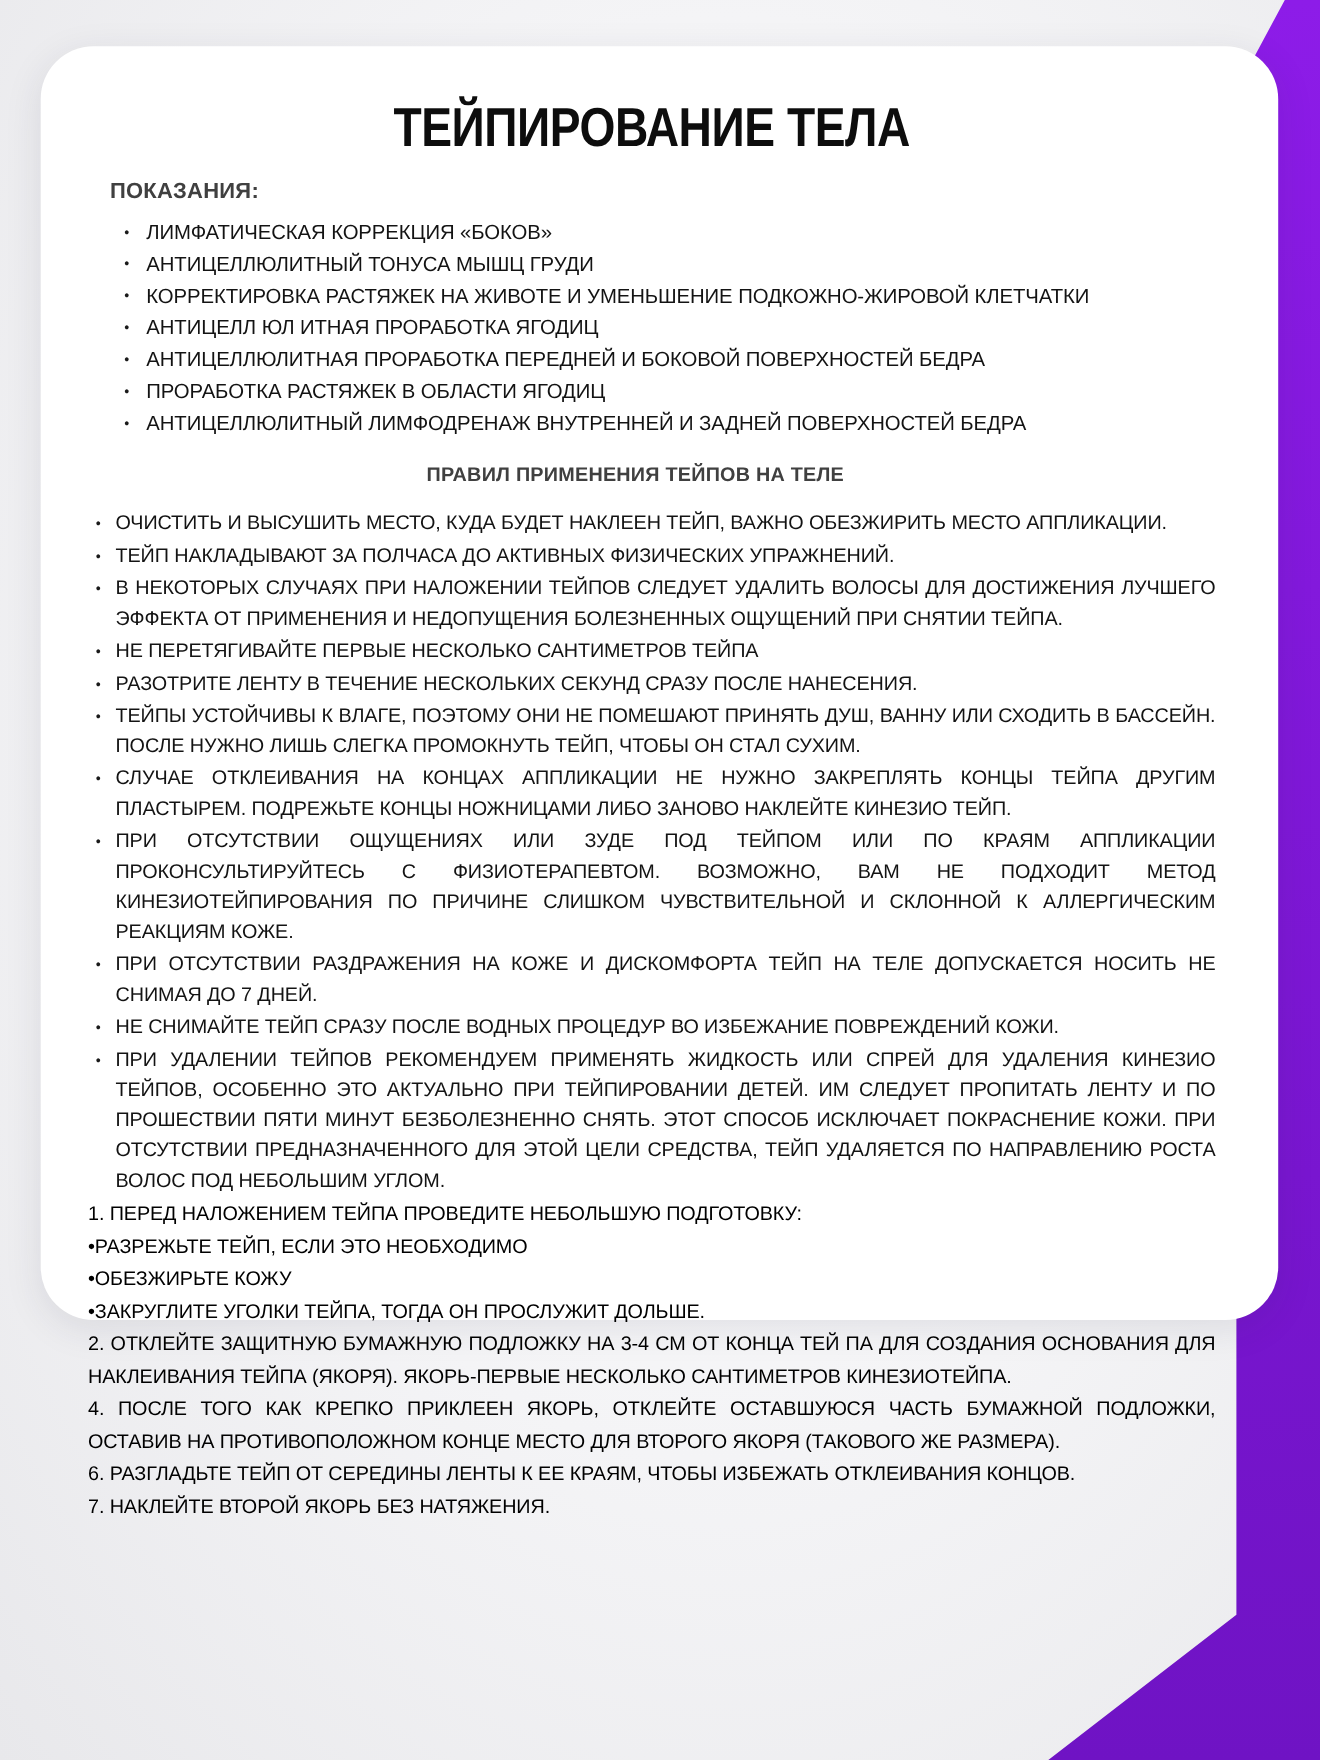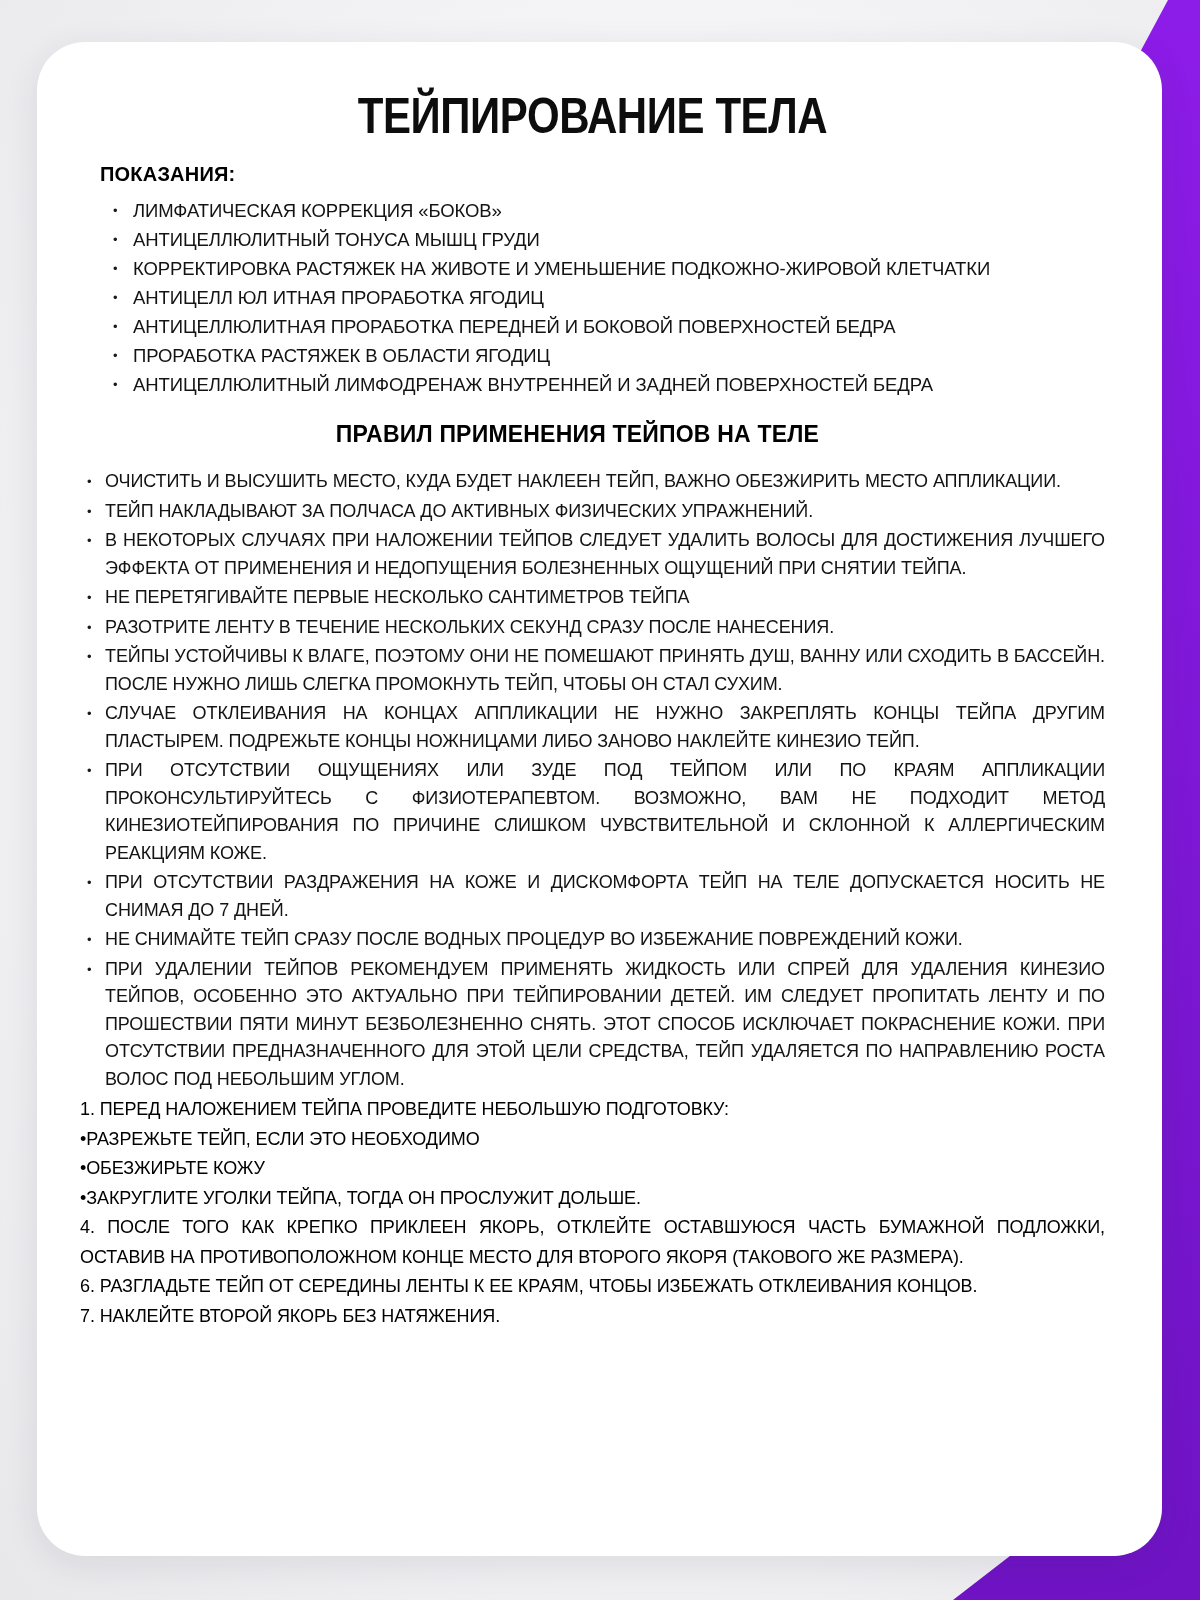--- a/index.html
+++ b/index.html
@@ -7,38 +7,38 @@
     width:1200px;height:1600px;
     font-family:"Liberation Sans","DejaVu Sans",sans-serif;
     -webkit-font-smoothing:antialiased;
   }
   .page{
     position:relative;width:1200px;height:1600px;overflow:hidden;
     background:radial-gradient(ellipse at 55% 42%,#fcfcfd 0%,#f4f4f6 50%,#e8e8eb 100%);
   }
   .bg-ribbon{position:absolute;left:0;top:0;width:1200px;height:1600px;}
   .card{
-    position:absolute;left:37px;top:42px;width:1125px;height:1514px;
+    position:absolute;left:37px;top:42px;width:1125px;height:1158px;
     background:#ffffff;border-radius:48px;
     box-shadow:0 8px 34px rgba(40,40,70,.10);
     box-sizing:border-box;
     padding:46px 57px 0 43px;
   }
   .title-wrap{text-align:center;margin:0 0 14px 0;}
   .title{
     display:inline-block;font-size:50px;line-height:1.15;font-weight:700;
     color:#0d0d0d;transform:scaleX(.84);transform-origin:50% 50%;
     letter-spacing:-.5px;white-space:nowrap;
   }
   .sec-h{
-    font-weight:700;color:#000000;font-size:20px;line-height:1.2;margin:0;
+    font-weight:700;color:#404040;font-size:20px;line-height:1.2;margin:0;
     letter-spacing:.2px;
   }
   .sec-h.indications{margin:16px 0 10px 20px;}
-  .sec-h.rules{text-align:center;margin:22px 30px 20px 0;font-size:23px;}
+  .sec-h.rules{text-align:center;margin:22px 30px 20px 0;font-size:18px;}
   .sec-h.howto{margin:36px 0 10px 0;}
   .list{color:#131313;}
   .li{display:flex;align-items:flex-start;}
   .dot{
     flex:0 0 auto;width:14px;color:#1a1a1a;
     font-size:13px;line-height:inherit;text-align:left;
   }
   .li-txt{flex:1 1 auto;}
   .indications-list{margin-left:33px;}
   .indications-list .li{line-height:29px;font-size:18.5px;letter-spacing:-.1px;}
@@ -177,20 +177,21 @@
     <div class="howto-steps">
 
         <div class="howline">1. ПЕРЕД НАЛОЖЕНИЕМ ТЕЙПА ПРОВЕДИТЕ НЕБОЛЬШУЮ ПОДГОТОВКУ:</div>
 
         <div class="howline">•РАЗРЕЖЬТЕ ТЕЙП, ЕСЛИ ЭТО НЕОБХОДИМО</div>
 
         <div class="howline">•ОБЕЗЖИРЬТЕ КОЖУ</div>
 
         <div class="howline">•ЗАКРУГЛИТЕ УГОЛКИ ТЕЙПА, ТОГДА ОН ПРОСЛУЖИТ ДОЛЬШЕ.</div>
 
+        <div class="howline">2. ОТКЛЕЙТЕ ЗАЩИТНУЮ БУМАЖНУЮ ПОДЛОЖКУ НА 3-4 СМ ОТ КОНЦА ТЕЙ ПА ДЛЯ СОЗДАНИЯ ОСНОВАНИЯ ДЛЯ НАКЛЕИВАНИЯ ТЕЙПА (ЯКОРЯ). ЯКОРЬ-ПЕРВЫЕ НЕСКОЛЬКО САНТИМЕТРОВ КИНЕЗИОТЕЙПА.</div>
 
 
         <div class="howline">4. ПОСЛЕ ТОГО КАК КРЕПКО ПРИКЛЕЕН ЯКОРЬ, ОТКЛЕЙТЕ ОСТАВШУЮСЯ ЧАСТЬ БУМАЖНОЙ ПОДЛОЖКИ, ОСТАВИВ НА ПРОТИВОПОЛОЖНОМ КОНЦЕ МЕСТО ДЛЯ ВТОРОГО ЯКОРЯ (ТАКОВОГО ЖЕ РАЗМЕРА).</div>
 
 
         <div class="howline">6. РАЗГЛАДЬТЕ ТЕЙП ОТ СЕРЕДИНЫ ЛЕНТЫ К ЕЕ КРАЯМ, ЧТОБЫ ИЗБЕЖАТЬ ОТКЛЕИВАНИЯ КОНЦОВ.</div>
 
         <div class="howline">7. НАКЛЕЙТЕ ВТОРОЙ ЯКОРЬ БЕЗ НАТЯЖЕНИЯ.</div>
       </div>
 

